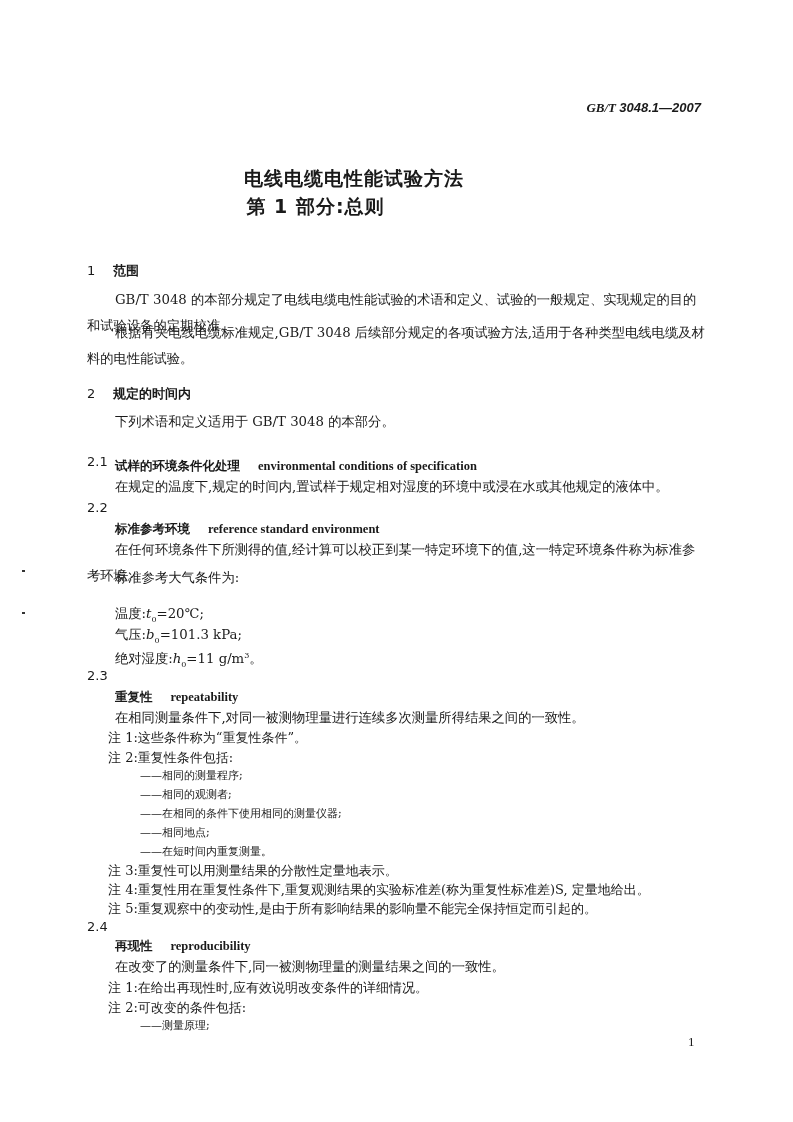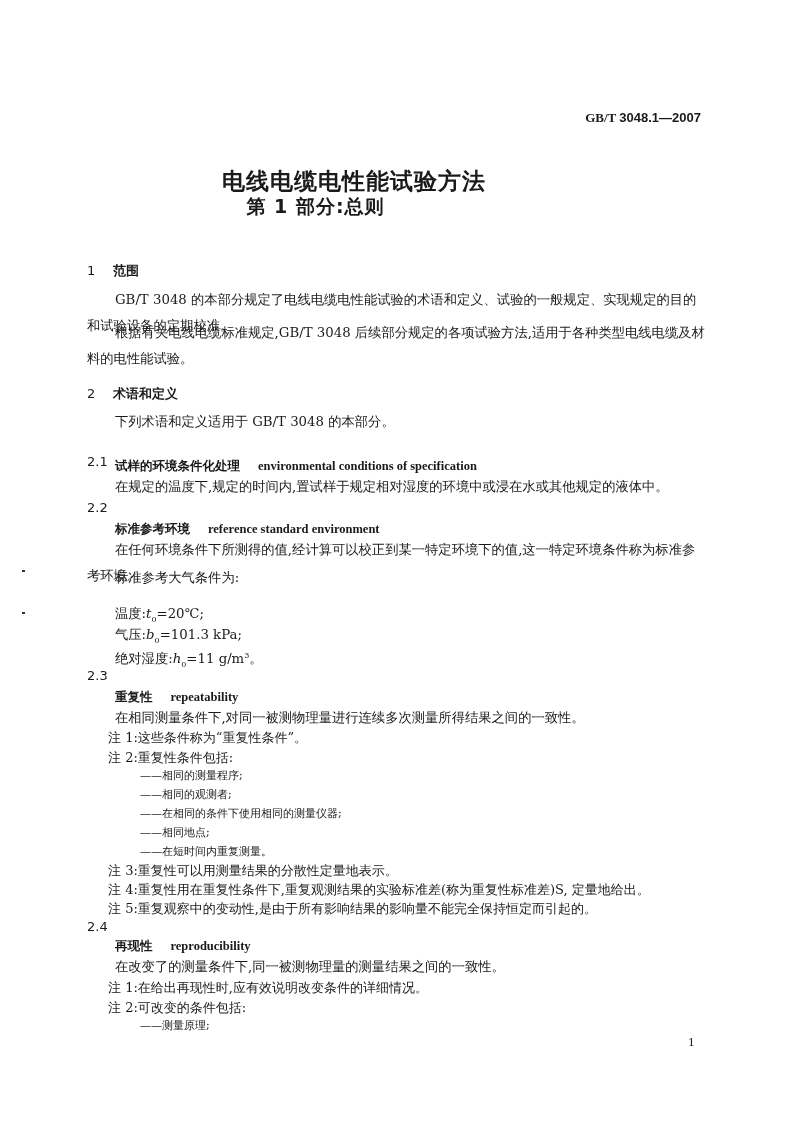--- a/index.html
+++ b/index.html
@@ -3,25 +3,26 @@
 <meta charset="utf-8">
 <style>
   html, body { margin: 0; padding: 0; background: #ffffff; }
   body {
     width: 793px; height: 1122px; position: relative; overflow: hidden;
     font-family: "DejaVu Serif", "Liberation Serif", serif;
     color: #1a1a1a;
   }
   .abs { position: absolute; white-space: nowrap; }
   .std-code {
-    right: 92px; top: 110px; font-size: 13px; font-weight: bold;
+    right: 92px; top: 100px; font-size: 13px; font-weight: bold;
     font-family: "Liberation Serif", serif;
+    font-style: italic;
   }
   .std-code .num { font-family: "Liberation Sans", sans-serif; font-weight: bold; }
-  .title1 { left: 0; width: 708px; text-align: center; top: 166px; font-size: 23px; font-weight: bold; font-family: "DejaVu Sans", sans-serif; letter-spacing: 1px; }
+  .title1 { left: 0; width: 708px; text-align: center; top: 166px; font-size: 19px; font-weight: bold; font-family: "DejaVu Sans", sans-serif; letter-spacing: 1px; }
   .title2 { left: 0; width: 631px; text-align: center; top: 194px; font-size: 19px; font-weight: bold; font-family: "DejaVu Sans", sans-serif; letter-spacing: 1px; }
   .h1 { left: 87px; font-size: 13px; font-weight: bold; font-family: "DejaVu Sans", sans-serif; }
   .h1 .n { display: inline-block; width: 26px; font-weight: normal; }
   .body { font-size: 13.3px; line-height: 26px; }
   .p { left: 87px; width: 620px; white-space: normal; text-indent: 28px; }
   .line { left: 115px; }
   .clause { left: 87px; font-size: 13px; font-family: "DejaVu Sans", sans-serif; }
   .term { left: 115px; font-size: 12.5px; font-weight: bold; }
   .term .zh { font-family: "DejaVu Sans", sans-serif; }
   .term .en { font-family: "Liberation Serif", serif; margin-left: 18px; }
@@ -38,21 +39,21 @@
 
 <div class="abs std-code"><span>GB/T</span> <span class="num">3048.1—2007</span></div>
 
 <div class="abs title1">电线电缆电性能试验方法</div>
 <div class="abs title2">第 1 部分:总则</div>
 
 <div class="abs h1" style="top:262px"><span class="n">1</span><span>范围</span></div>
 <div class="abs body p" style="top:287px">GB/T 3048 的本部分规定了电线电缆电性能试验的术语和定义、试验的一般规定、实现规定的目的和试验设备的定期校准。</div>
 <div class="abs body p" style="top:320px">根据有关电线电缆标准规定,GB/T 3048 后续部分规定的各项试验方法,适用于各种类型电线电缆及材料的电性能试验。</div>
 
-<div class="abs h1" style="top:385px"><span class="n">2</span><span>术语和定义</span></div>
+<div class="abs h1" style="top:385px"><span class="n">2</span><span>规定的时间内</span></div>
 <div class="abs body line" style="top:409px">下列术语和定义适用于 GB/T 3048 的本部分。</div>
 
 <div class="abs clause" style="top:454px">2.1</div>
 <div class="abs term" style="top:458px"><span class="zh">试样的环境条件化处理</span><span class="en">environmental conditions of specification</span></div>
 <div class="abs body line" style="top:474px">在规定的温度下,规定的时间内,置试样于规定相对湿度的环境中或浸在水或其他规定的液体中。</div>
 
 <div class="abs clause" style="top:500px">2.2</div>
 <div class="abs term" style="top:521px"><span class="zh">标准参考环境</span><span class="en">reference standard environment</span></div>
 <div class="abs body p" style="top:537px">在任何环境条件下所测得的值,经计算可以校正到某一特定环境下的值,这一特定环境条件称为标准参考环境。</div>
 <div class="abs mark" style="left:22px; top:570px"></div>

